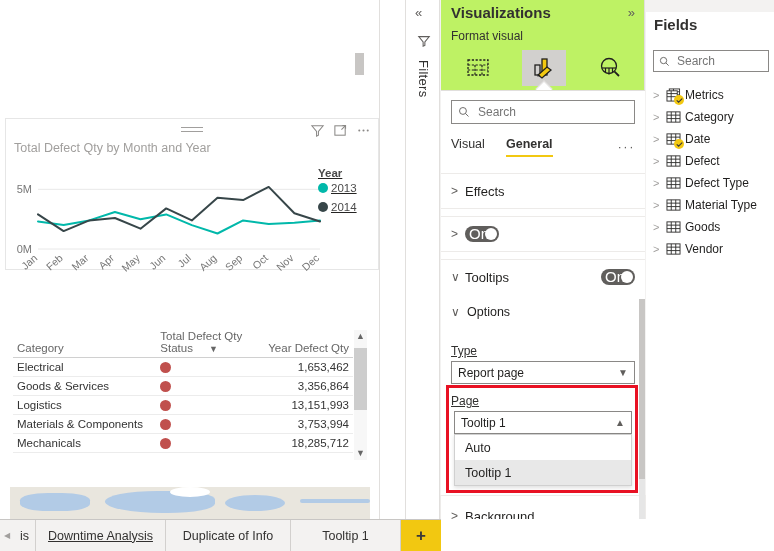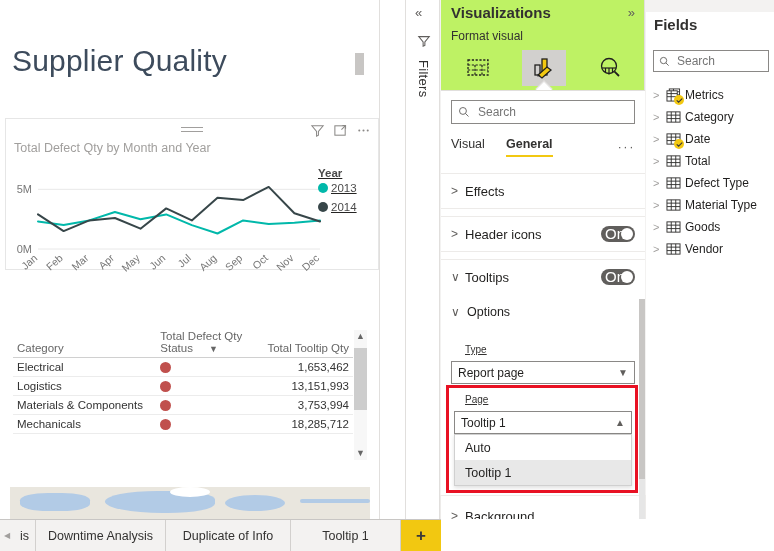--- a/index.html
+++ b/index.html
@@ -180,21 +180,21 @@
   }
   .toggle span {
     position: absolute; left: 4px; top: 1px; font-size: 15px; color: #fff; line-height: 14px;
   }
   .toggle::after {
     content: ""; position: absolute; right: 2px; top: 2px;
     width: 12px; height: 12px; border-radius: 50%; background: #fff;
   }
 
   .opt-sub { position: absolute; left: 14px; font-size: 12.5px; color: #201f1e; }
-  .fld-label { position: absolute; left: 24px; font-size: 10px; color: #323130; text-decoration: underline; }
+  .fld-label { position: absolute; left: 10px; font-size: 12px; color: #323130; text-decoration: underline; }
   .combo {
     position: absolute; height: 23px; border: 1px solid #8a8886; background: #fff;
     display: flex; align-items: center; padding: 0 6px; font-size: 12px; color: #201f1e;
   }
   .combo .cv { flex: 1; }
   .combo .cc { font-size: 10px; color: #605e5c; }
 
   .redbox {
     position: absolute; border: 3px solid #e81123; background: transparent;
     pointer-events: none;
@@ -259,21 +259,20 @@
   .tabbar-gap { position: absolute; left: 441px; bottom: 0; width: 333px; height: 32px; background: #ffffff; }
 </style>
 </head>
 <body>
 
 <div id="app">
 
   <div class="canvas-area">
     <div class="canvas-inner">
 
-      <div class="report-title">Supplier Quality</div>
       <div class="canvas-scroll-thumb"></div>
 
       <div class="visual-chart">
         <div class="visual-header">
           <div class="drag-grip">
               <i></i>
               <i></i>
             </div>
           <div class="hdr-icons">
             <span class="ic">
@@ -333,28 +332,33 @@
       </div>
 
       <div class="visual-table">
         <table class="tbl">
           <thead>
             <tr>
               <th class="c-cat">Category</th>
               <th class="c-status">
                 <span>Total Defect Qty Status</span><span class="sort-caret">▼</span>
               </th>
-              <th class="c-qty">Total Tooltip Qty</th>
+              <th class="c-qty">Year Defect Qty</th>
             </tr>
           </thead>
           <tbody id="tbl-body">
               <tr>
                 <td class="v-cat">Electrical</td>
                 <td class="v-status"><span class="status-dot"></span></td>
                 <td class="v-qty">1,653,462</td>
+              </tr>
+              <tr>
+                <td class="v-cat">Goods &amp; Services</td>
+                <td class="v-status"><span class="status-dot"></span></td>
+                <td class="v-qty">3,356,864</td>
               </tr>
               <tr>
                 <td class="v-cat">Logistics</td>
                 <td class="v-status"><span class="status-dot"></span></td>
                 <td class="v-qty">13,151,993</td>
               </tr>
               <tr>
                 <td class="v-cat">Materials &amp; Components</td>
                 <td class="v-status"><span class="status-dot"></span></td>
                 <td class="v-qty">3,753,994</td>
@@ -452,21 +456,20 @@
       <div class="card" style="top:82px;">
         <div class="card-row">
           <span class="chev">&gt;</span>
           <span class="card-title">Effects</span>
         </div>
       </div>
 
       <div class="card" style="top:125px;">
         <div class="card-row">
           <span class="chev">&gt;</span>
-          <span class="card-title">Header icons</span>
           <span class="toggle">
               <span>On</span>
             </span>
         </div>
       </div>
 
       <div class="card" style="top:168px; border-bottom:none;">
         <div class="card-row">
           <span class="chev">∨</span>
           <span class="card-title">Tooltips</span>
@@ -585,21 +588,21 @@
           <span class="fchev">&gt;</span>
           <span class="field-icon">
             <svg viewBox="0 0 16 15" width="15" height="14">
               <rect x="1" y="2" width="14" height="11" fill="none" stroke="#323130" stroke-width="1"></rect>
               <line x1="1" y1="5.5" x2="15" y2="5.5" stroke="#323130" stroke-width="1"></line>
               <line x1="1" y1="9.2" x2="15" y2="9.2" stroke="#323130" stroke-width="1"></line>
               <line x1="5.6" y1="2" x2="5.6" y2="13" stroke="#323130" stroke-width="1"></line>
               <line x1="10.4" y1="2" x2="10.4" y2="13" stroke="#323130" stroke-width="1"></line>
             </svg>
           </span>
-          <span class="field-name">Total</span>
+          <span class="field-name">Defect</span>
         </div>
         <div class="field-item">
           <span class="fchev">&gt;</span>
           <span class="field-icon">
             <svg viewBox="0 0 16 15" width="15" height="14">
               <rect x="1" y="2" width="14" height="11" fill="none" stroke="#323130" stroke-width="1"></rect>
               <line x1="1" y1="5.5" x2="15" y2="5.5" stroke="#323130" stroke-width="1"></line>
               <line x1="1" y1="9.2" x2="15" y2="9.2" stroke="#323130" stroke-width="1"></line>
               <line x1="5.6" y1="2" x2="5.6" y2="13" stroke="#323130" stroke-width="1"></line>
               <line x1="10.4" y1="2" x2="10.4" y2="13" stroke="#323130" stroke-width="1"></line>
@@ -646,19 +649,19 @@
           </span>
           <span class="field-name">Vendor</span>
         </div>
       </div>
   </div>
 
   <div class="tabbar-gap"></div>
   <div class="tabbar">
     <div class="tb-arrow">◀</div>
     <div class="pg-tab clip">is</div>
-    <div class="pg-tab" style="flex:1;">Downtime Analysis</div>
+    <div class="pg-tab" style="flex:1;text-decoration:underline;">Downtime Analysis</div>
     <div class="pg-tab" style="flex:1;">Duplicate of Info</div>
     <div class="pg-tab" style="flex:0.85;">Tooltip 1</div>
     <div class="pg-add">+</div>
   </div>
 
 </div>
 
 </body></html>

